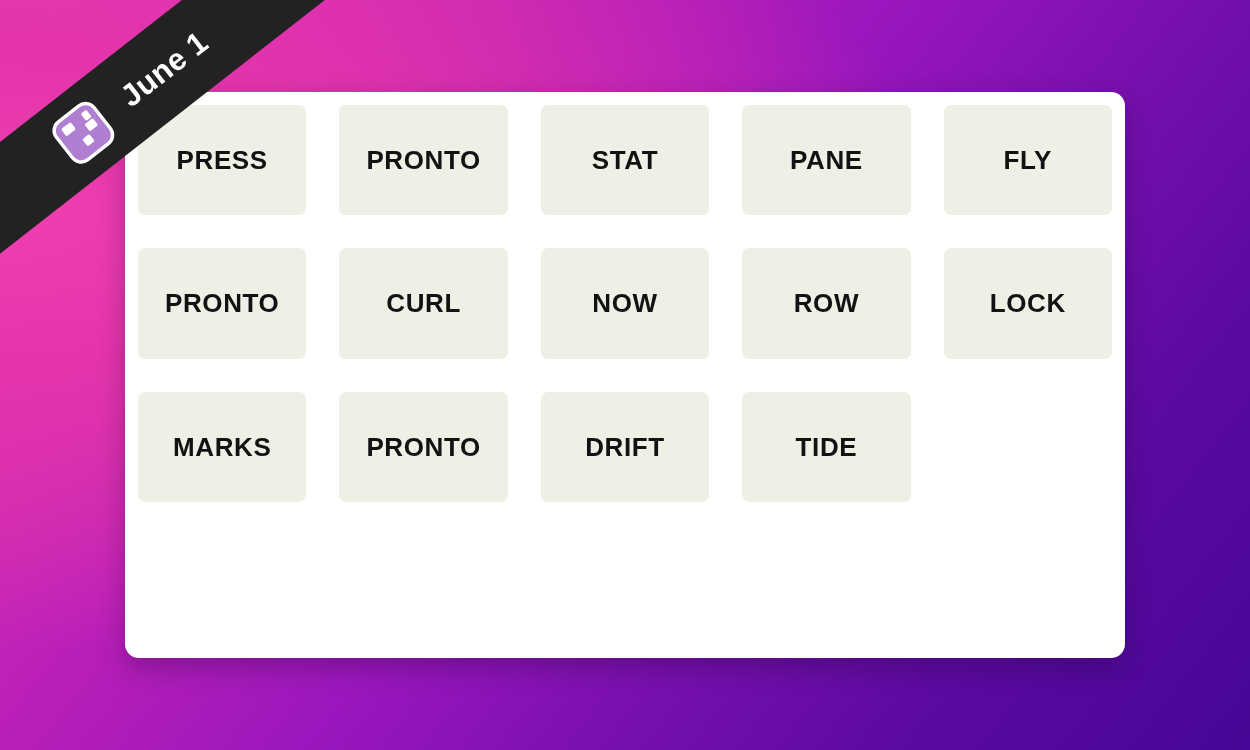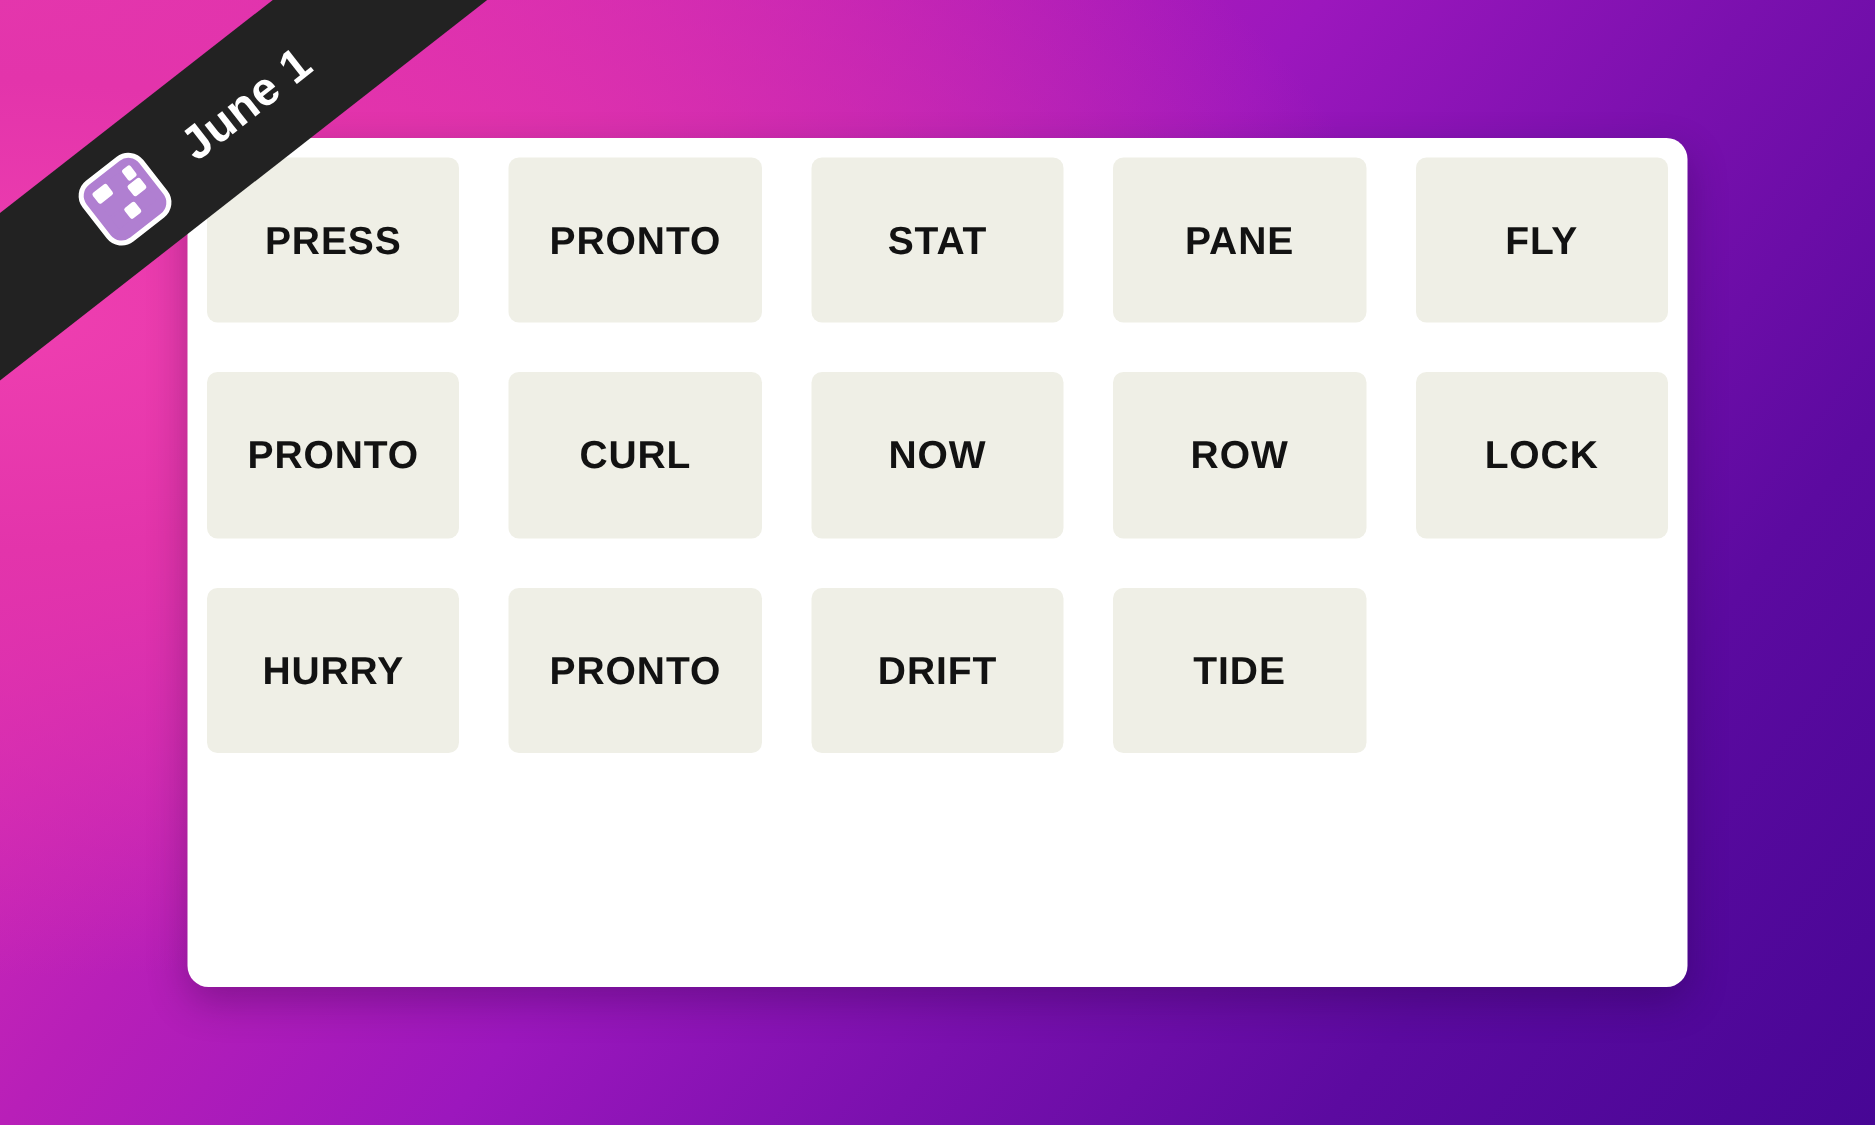--- a/index.html
+++ b/index.html
@@ -148,21 +148,21 @@
       <div class="tile">
         <span class="tile-label">NOW</span>
       </div>
       <div class="tile">
         <span class="tile-label">ROW</span>
       </div>
       <div class="tile">
         <span class="tile-label">LOCK</span>
       </div>
       <div class="tile">
-        <span class="tile-label">HURRY</span>
+        <span class="tile-label">MARKS</span>
       </div>
       <div class="tile">
         <span class="tile-label">PRONTO</span>
       </div>
       <div class="tile">
         <span class="tile-label">DRIFT</span>
       </div>
       <div class="tile">
         <span class="tile-label">TIDE</span>
       </div>

